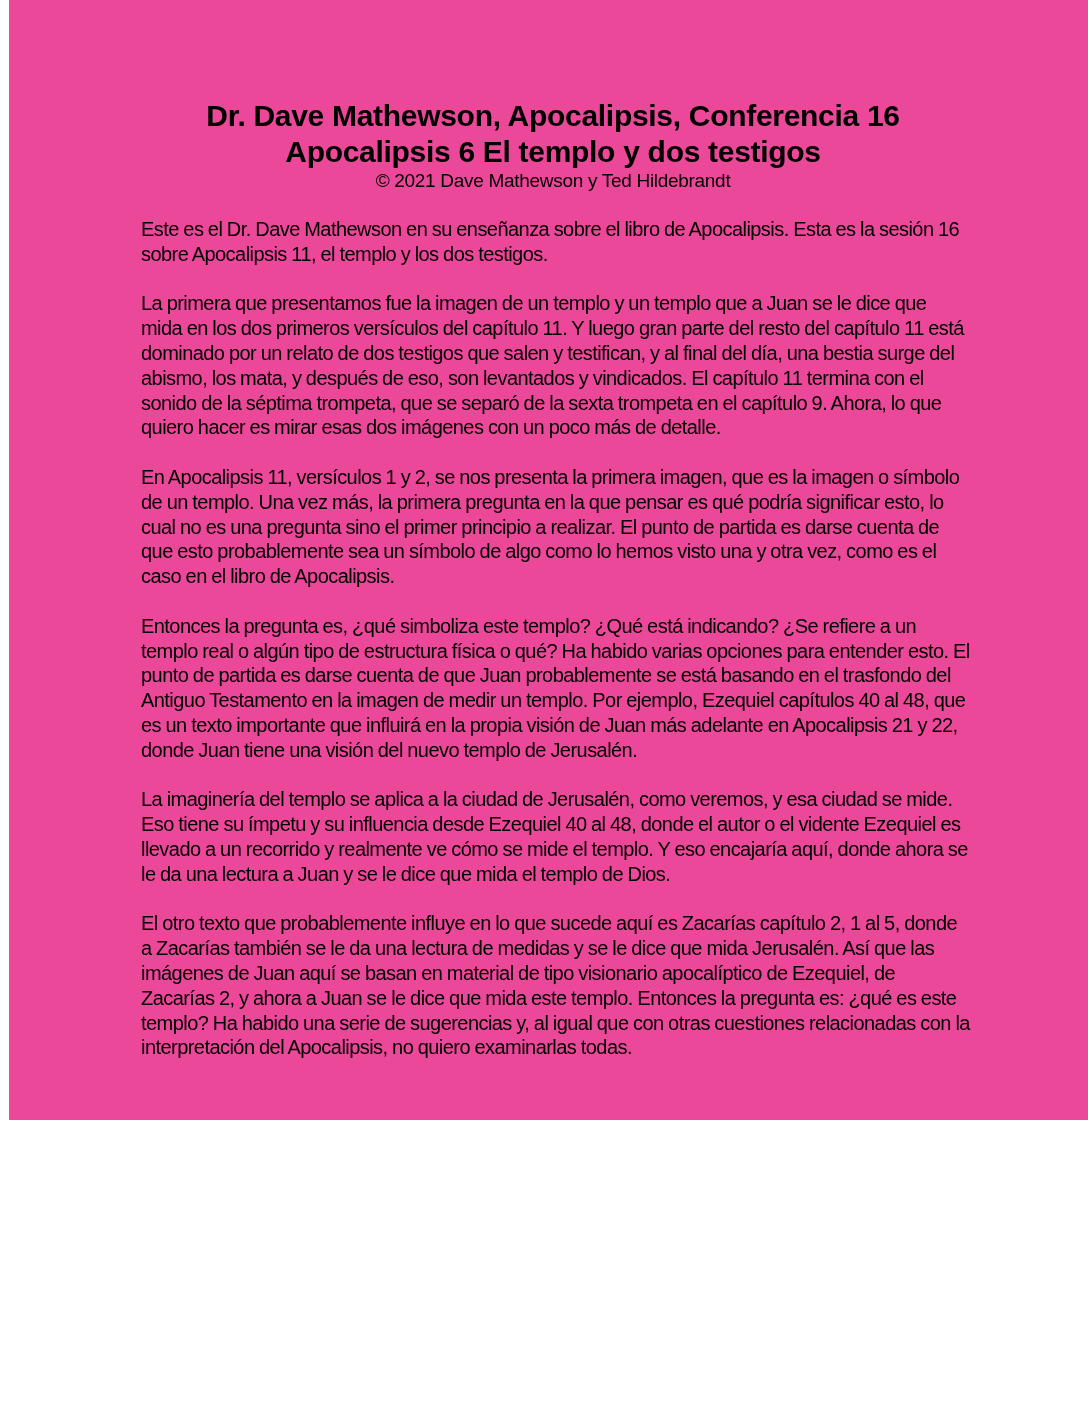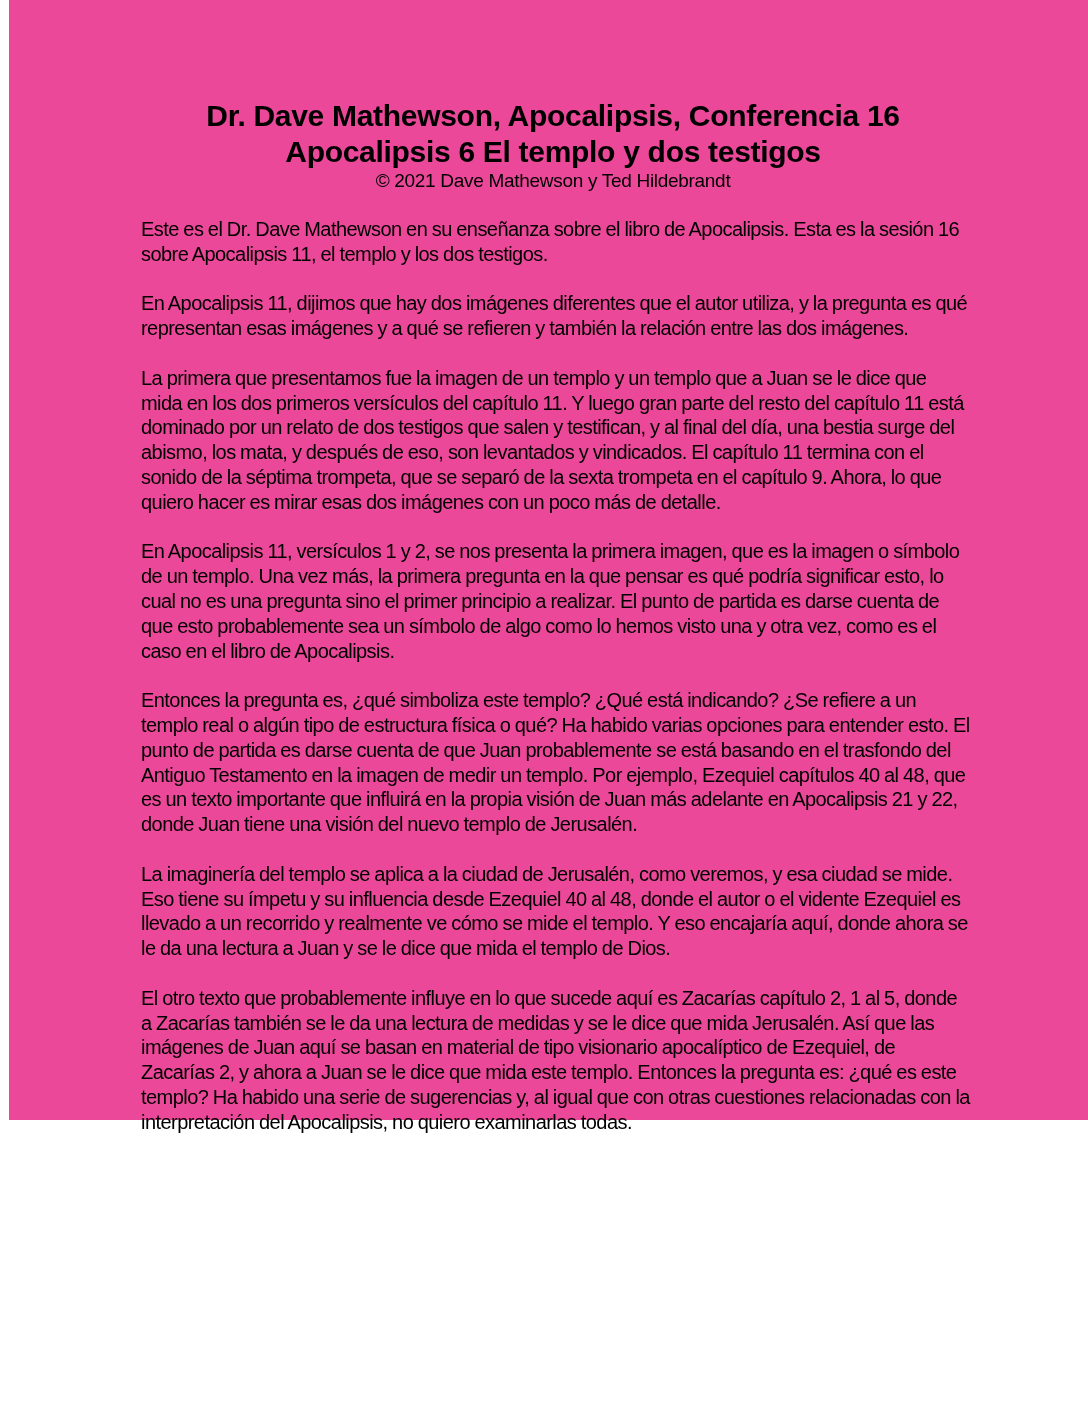--- a/index.html
+++ b/index.html
@@ -73,20 +73,19 @@
 
 <div class="page">
   <div class="header">
     <h1 class="title">Dr. Dave Mathewson, Apocalipsis, Conferencia 16</h1>
     <h2 class="subtitle">Apocalipsis 6 El templo y dos testigos</h2>
     <p class="copyright">© 2021 Dave Mathewson y Ted Hildebrandt</p>
   </div>
 
   <div class="body">
     <p class="para">Este es el Dr. Dave Mathewson en su enseñanza sobre el libro de Apocalipsis. Esta es la sesión 16 sobre Apocalipsis 11, el templo y los dos testigos.</p>
-    <p class="para">En Apocalipsis 11, dijimos que hay dos imágenes diferentes que el autor utiliza, y la pregunta es qué representan esas imágenes y a qué se refieren y también la relación entre las dos imágenes.</p>
     <p class="para">La primera que presentamos fue la imagen de un templo y un templo que a Juan se le dice que mida en los dos primeros versículos del capítulo 11. Y luego gran parte del resto del capítulo 11 está dominado por un relato de dos testigos que salen y testifican, y al final del día, una bestia surge del abismo, los mata, y después de eso, son levantados y vindicados. El capítulo 11 termina con el sonido de la séptima trompeta, que se separó de la sexta trompeta en el capítulo 9. Ahora, lo que quiero hacer es mirar esas dos imágenes con un poco más de detalle.</p>
     <p class="para">En Apocalipsis 11, versículos 1 y 2, se nos presenta la primera imagen, que es la imagen o símbolo de un templo. Una vez más, la primera pregunta en la que pensar es qué podría significar esto, lo cual no es una pregunta sino el primer principio a realizar. El punto de partida es darse cuenta de que esto probablemente sea un símbolo de algo como lo hemos visto una y otra vez, como es el caso en el libro de Apocalipsis.</p>
     <p class="para">Entonces la pregunta es, ¿qué simboliza este templo? ¿Qué está indicando? ¿Se refiere a un templo real o algún tipo de estructura física o qué? Ha habido varias opciones para entender esto. El punto de partida es darse cuenta de que Juan probablemente se está basando en el trasfondo del Antiguo Testamento en la imagen de medir un templo. Por ejemplo, Ezequiel capítulos 40 al 48, que es un texto importante que influirá en la propia visión de Juan más adelante en Apocalipsis 21 y 22, donde Juan tiene una visión del nuevo templo de Jerusalén.</p>
     <p class="para">La imaginería del templo se aplica a la ciudad de Jerusalén, como veremos, y esa ciudad se mide. Eso tiene su ímpetu y su influencia desde Ezequiel 40 al 48, donde el autor o el vidente Ezequiel es llevado a un recorrido y realmente ve cómo se mide el templo. Y eso encajaría aquí, donde ahora se le da una lectura a Juan y se le dice que mida el templo de Dios.</p>
     <p class="para">El otro texto que probablemente influye en lo que sucede aquí es Zacarías capítulo 2, 1 al 5, donde a Zacarías también se le da una lectura de medidas y se le dice que mida Jerusalén. Así que las imágenes de Juan aquí se basan en material de tipo visionario apocalíptico de Ezequiel, de Zacarías 2, y ahora a Juan se le dice que mida este templo. Entonces la pregunta es: ¿qué es este templo? Ha habido una serie de sugerencias y, al igual que con otras cuestiones relacionadas con la interpretación del Apocalipsis, no quiero examinarlas todas.</p>
   </div>
 </div>
 
 </body></html>

